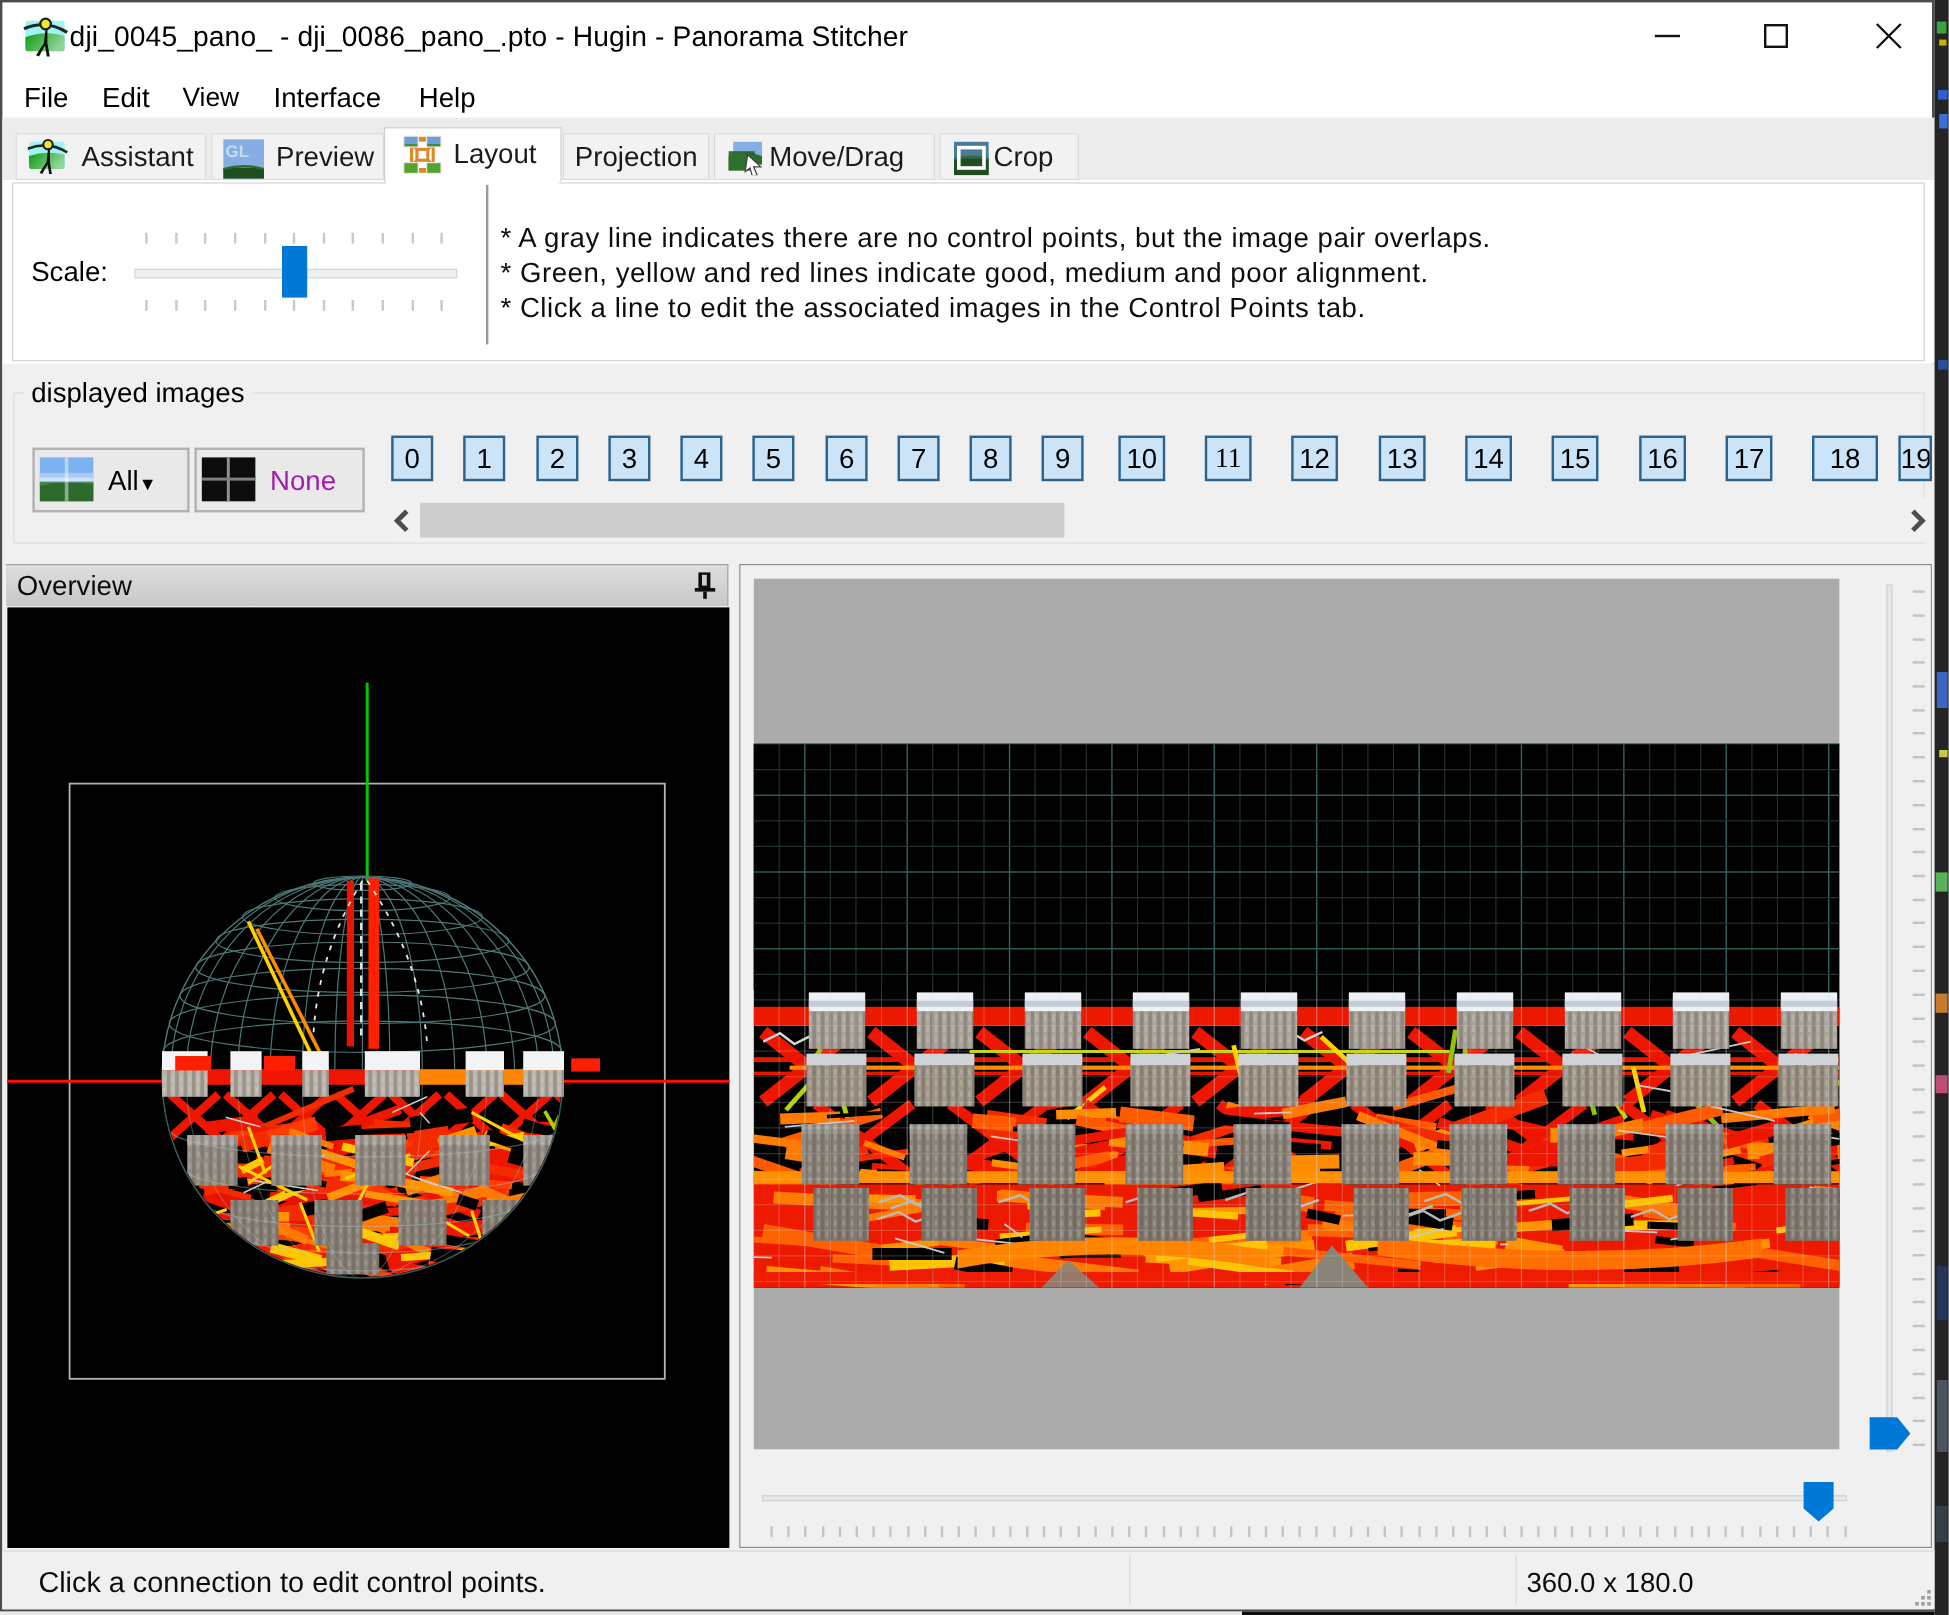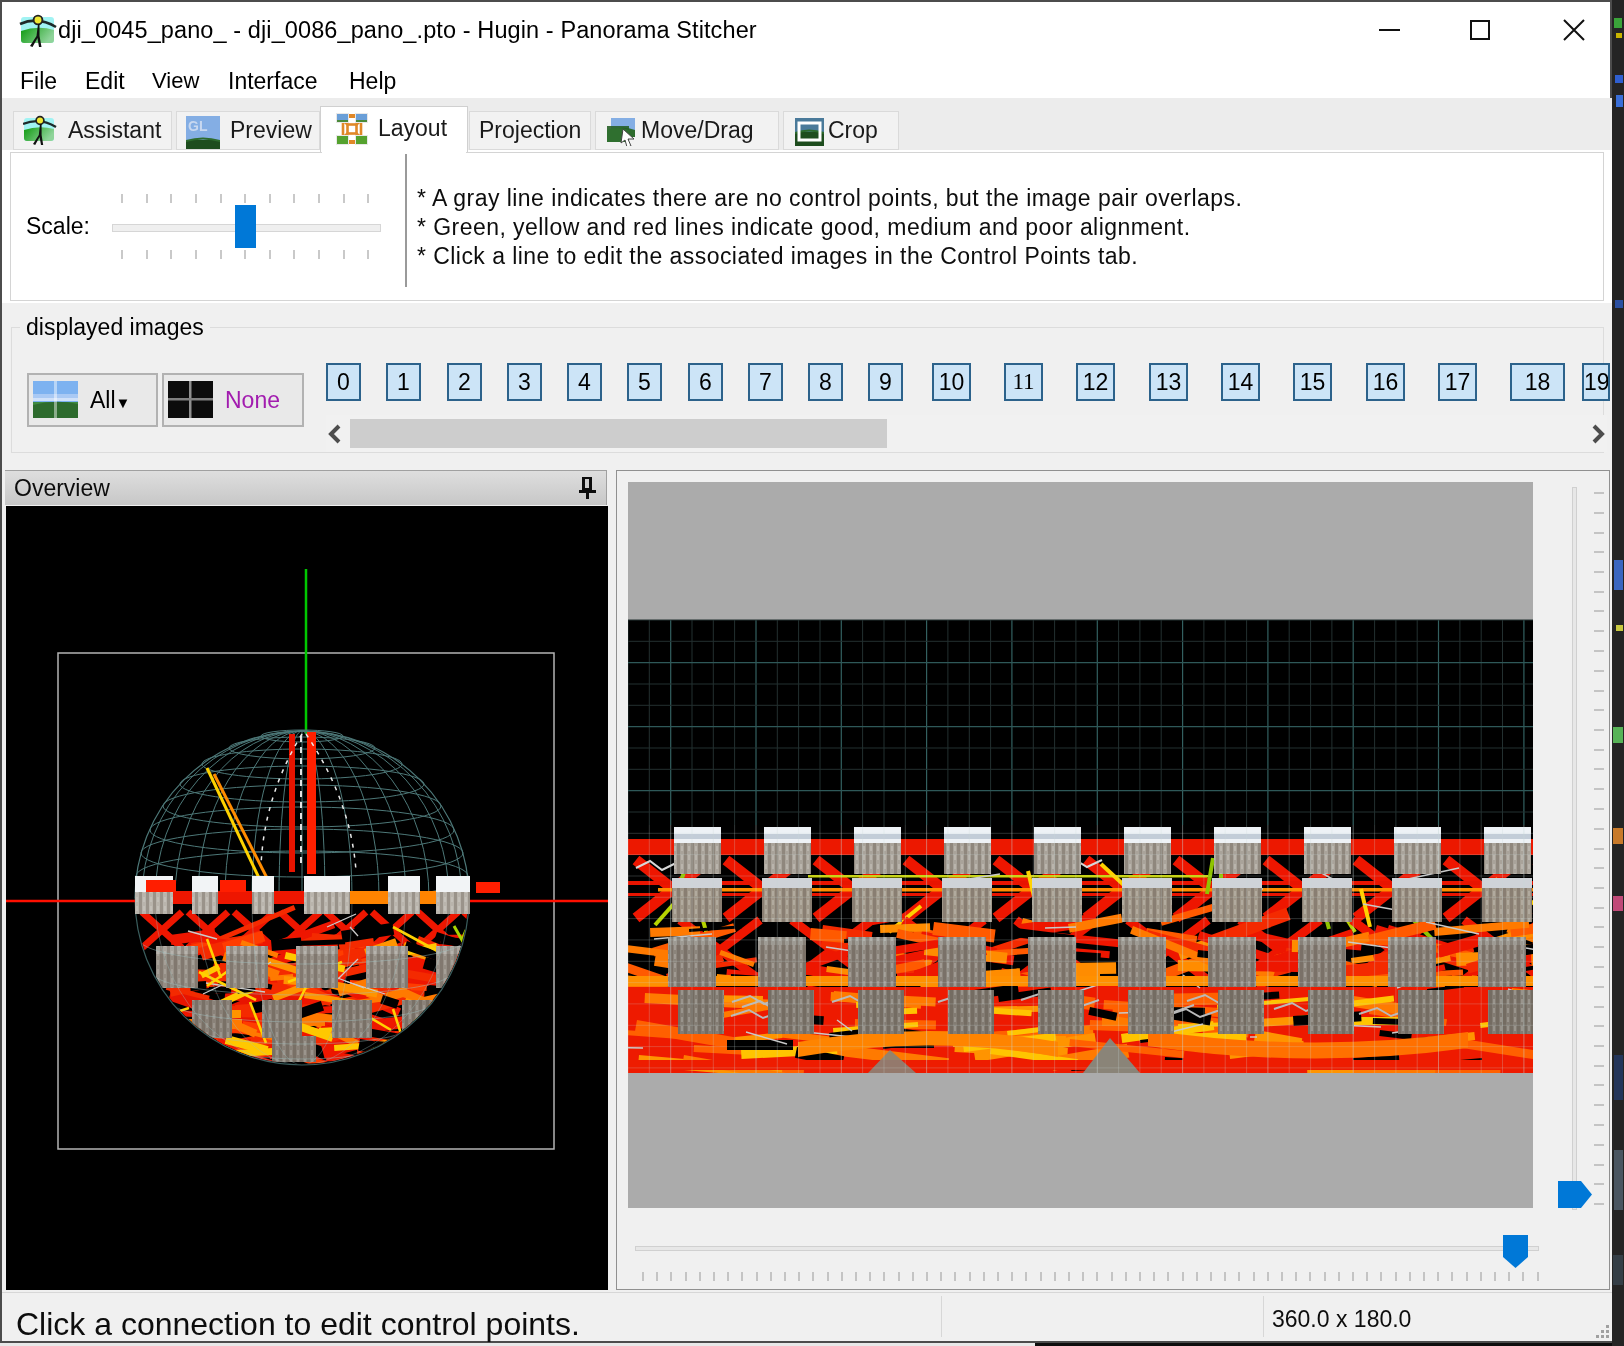--- a/index.html
+++ b/index.html
@@ -1243,21 +1243,21 @@
 <div class="abs" style="left:1480px;top:1272px;width:2px;height:9px;background:#c4c4c4;"></div>
 <div class="abs" style="left:1494px;top:1272px;width:2px;height:9px;background:#c4c4c4;"></div>
 <div class="abs" style="left:1508px;top:1272px;width:2px;height:9px;background:#c4c4c4;"></div>
 <div class="abs" style="left:1522px;top:1272px;width:2px;height:9px;background:#c4c4c4;"></div>
 <div class="abs" style="left:1537px;top:1272px;width:2px;height:9px;background:#c4c4c4;"></div>
 <div class="abs" style="left:635px;top:1246px;width:904px;height:5px;background:#e7e7e7;border:1px solid #d0d0d0;"></div>
 <svg class="abs" style="left:1502px;top:1234px;" width="27" height="35" viewBox="0 0 27 35">
 <polygon points="1,1 26,1 26,23 13.5,34 1,23" fill="#0078d7"></polygon>
   </svg>
 <div class="abs" style="left:2px;top:1292px;width:1610px;height:49px;background:#f0f0f0;border-top:1px solid #d7d7d7;"></div>
-<div class="abs" style="left:16px;top:1306px;font-size:32px;color:#0d0d0d;">Click a connection to edit control points.</div>
+<div class="abs" style="left:32px;top:1306px;font-size:24px;color:#0d0d0d;">Click a connection to edit control points.</div>
 <div class="abs" style="left:941px;top:1296px;width:1px;height:41px;background:#d7d7d7;"></div>
 <div class="abs" style="left:1263px;top:1296px;width:1px;height:41px;background:#d7d7d7;"></div>
 <div class="abs" style="left:1272px;top:1306px;font-size:23px;color:#0d0d0d;">360.0 x 180.0</div>
 <div class="abs" style="left:1601px;top:1330px;width:3px;height:3px;background:#a0a0a0;"></div>
 <div class="abs" style="left:1606px;top:1330px;width:3px;height:3px;background:#a0a0a0;"></div>
 <div class="abs" style="left:1606px;top:1325px;width:3px;height:3px;background:#a0a0a0;"></div>
 <div class="abs" style="left:1596px;top:1335px;width:3px;height:3px;background:#a0a0a0;"></div>
 <div class="abs" style="left:1601px;top:1335px;width:3px;height:3px;background:#a0a0a0;"></div>
 <div class="abs" style="left:1606px;top:1335px;width:3px;height:3px;background:#a0a0a0;"></div>
 </body></html>

